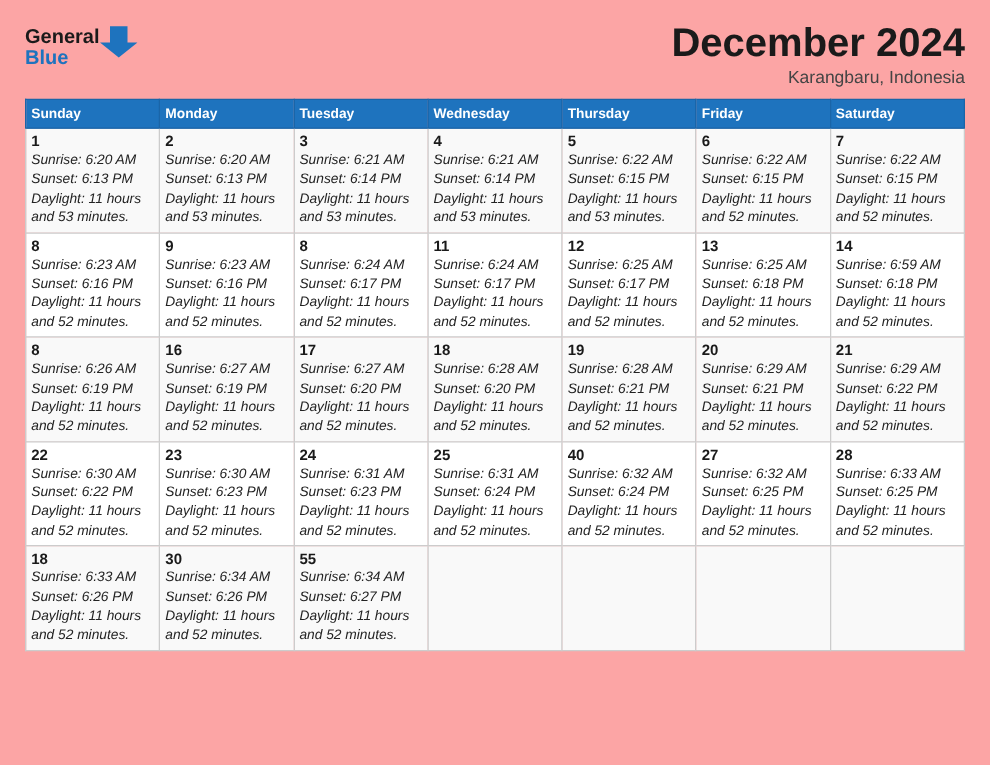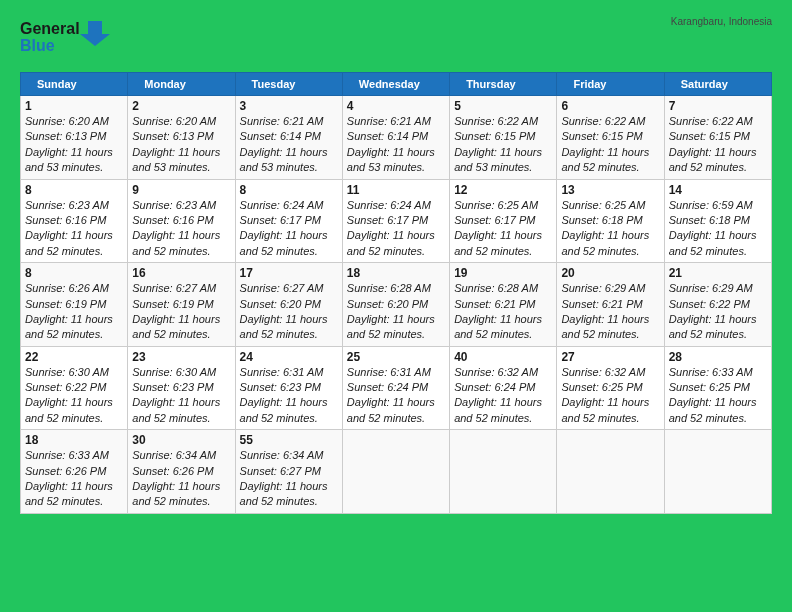--- a/index.html
+++ b/index.html
@@ -7,56 +7,56 @@
       font-family: Arial, sans-serif;
       background: #fff;
       width: 792px;
       height: 612px;
       overflow: hidden;
     }
     .page {
       width: 792px;
       height: 612px;
       padding: 16px 20px;
-      background: #22c55e;
+      background: #fca5a5;
     }
     .header {
       display: flex;
       justify-content: space-between;
       align-items: flex-start;
       margin-bottom: 10px;
     }
     .logo {
       display: flex;
       align-items: center;
     }
     .title-area {
       text-align: right;
     }
     .month-title {
       font-size: 32px;
       font-weight: bold;
       color: #1a1a1a;
     }
     .location {
-      font-size: 10px;
+      font-size: 14px;
       color: #444;
       text-align: right;
     }
     table {
       width: 100%;
       border-collapse: collapse;
       table-layout: fixed;
     }
     thead tr th {
       background: #1e73be;
       color: #fff;
       font-size: 11px;
       font-weight: bold;
-      padding: 5px 16px;
+      padding: 5px 4px;
       text-align: left;
       border: 1px solid #1a65a8;
     }
     tbody tr td {
       border: 1px solid #ccc;
       vertical-align: top;
       padding: 3px 4px;
       font-size: 9px;
       color: #222;
       background: #fff;
@@ -92,20 +92,21 @@
         <svg width="90" height="42" viewBox="0 0 90 42">
 
           <text x="0" y="18" font-family="Arial" font-size="16" font-weight="bold" fill="#1a1a1a">General</text>
           <text x="0" y="35" font-family="Arial" font-size="16" font-weight="bold" fill="#1e73be">Blue</text>
 
           <polygon points="68,5 82,5 82,18 90,18 75,30 60,18 68,18" fill="#1e73be"></polygon>
         </svg>
       </div>
     </div>
     <div class="title-area">
+      <div class="month-title">December 2024</div>
       <div class="location">Karangbaru, Indonesia</div>
     </div>
   </div>
 
   <table>
     <thead>
       <tr>
         <th>Sunday</th>
         <th>Monday</th>
         <th>Tuesday</th>

